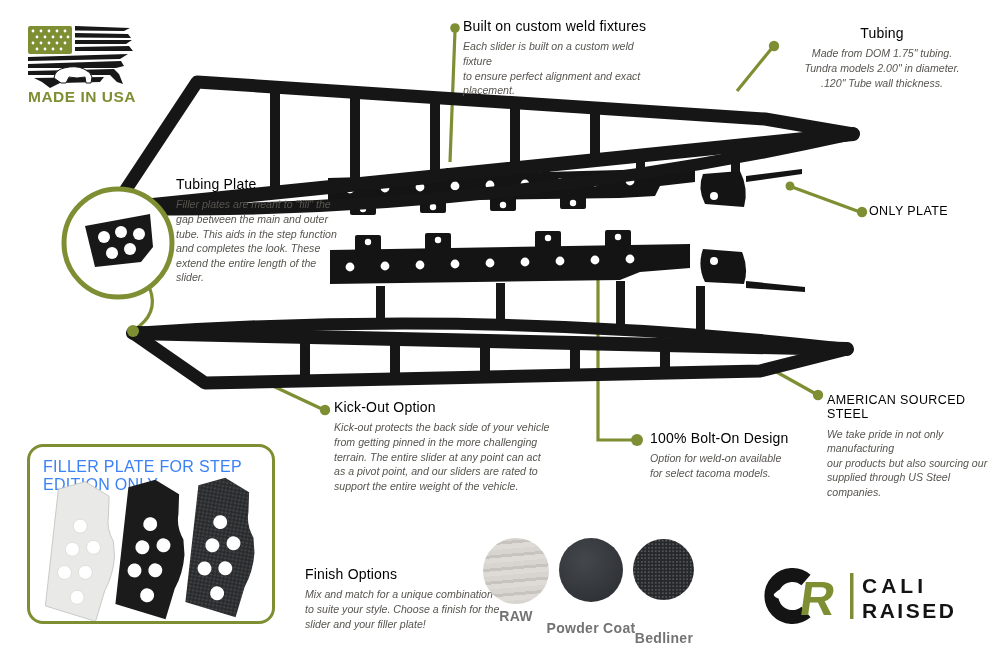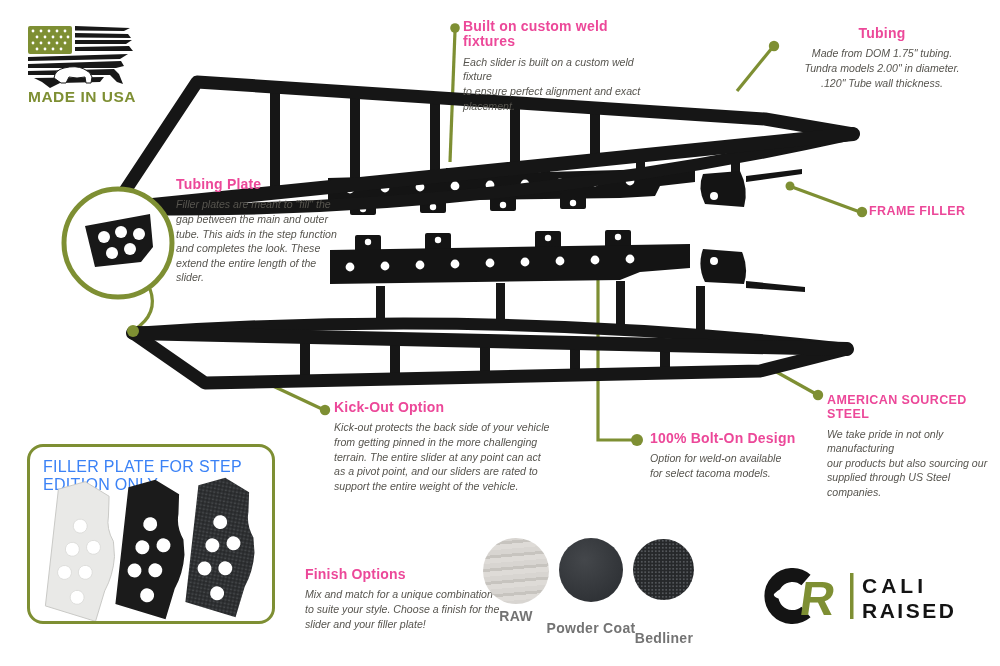--- a/index.html
+++ b/index.html
@@ -1,20 +1,20 @@
 <!DOCTYPE html>
 <html><head>
 <meta charset="utf-8">
 <style>
   html,body{margin:0;padding:0;background:#ffffff;}
   #stage{position:relative;width:1000px;height:666px;background:#ffffff;overflow:hidden;
          font-family:"Liberation Sans", sans-serif;}
   svg{display:block;}
   .abs{position:absolute;}
-  .callout-title{font-weight:bold;color:#ec4899;font-size:14px;line-height:1.1;letter-spacing:.2px;white-space:pre-line;}
+  .callout-title{font-weight:normal;color:#000000;font-size:14px;line-height:1.1;letter-spacing:.2px;white-space:pre-line;}
   .callout-title.caps{font-size:12.5px;letter-spacing:.4px;}
   .callout-body{font-style:italic;color:#57554f;font-size:10.6px;line-height:1.38;white-space:pre-line;margin-top:5px;}
   .box-title{font-weight:normal;color:#3b82f6;font-size:16px;letter-spacing:.3px;}
   .swatch{position:absolute;border-radius:50%;}
   .swatch-raw{width:66px;height:66px;
       background:repeating-linear-gradient(175deg,#d8d5d1 0 5px,#c7c4bf 5px 8px,#dedbd7 8px 13px);}
   .swatch-powder{width:64px;height:64px;background:radial-gradient(circle at 40% 35%,#44474b,#2f3236 75%);}
   .swatch-bedliner{width:61px;height:61px;background-color:#26282a;
       background-image:radial-gradient(#53565a 0.8px,transparent 1.1px);background-size:3.5px 3.5px;}
   .swatch-label{position:absolute;transform:translateX(-50%);font-weight:bold;color:#737373;font-size:14px;letter-spacing:.3px;}
@@ -239,21 +239,21 @@
     <div class="callout-title">Tubing Plate</div>
     <div class="callout-body">Filler plates are meant to "fill" the
 gap between the main and outer
 tube. This aids in the step function
 and completes the look. These
 extend the entire length of the
 slider.</div>
   </div>
 
   <div class="abs" style="left:869px;top:205px;width:125px;">
-    <div class="callout-title caps">FRAME FILLER</div>
+    <div class="callout-title caps">ONLY PLATE</div>
   </div>
 
   <div class="abs" style="left:334px;top:400px;width:245px;">
     <div class="callout-title">Kick-Out Option</div>
     <div class="callout-body">Kick-out protects the back side of your vehicle
 from getting pinned in the more challenging
 terrain. The entire slider at any point can act
 as a pivot point, and our sliders are rated to
 support the entire weight of the vehicle.</div>
   </div>

